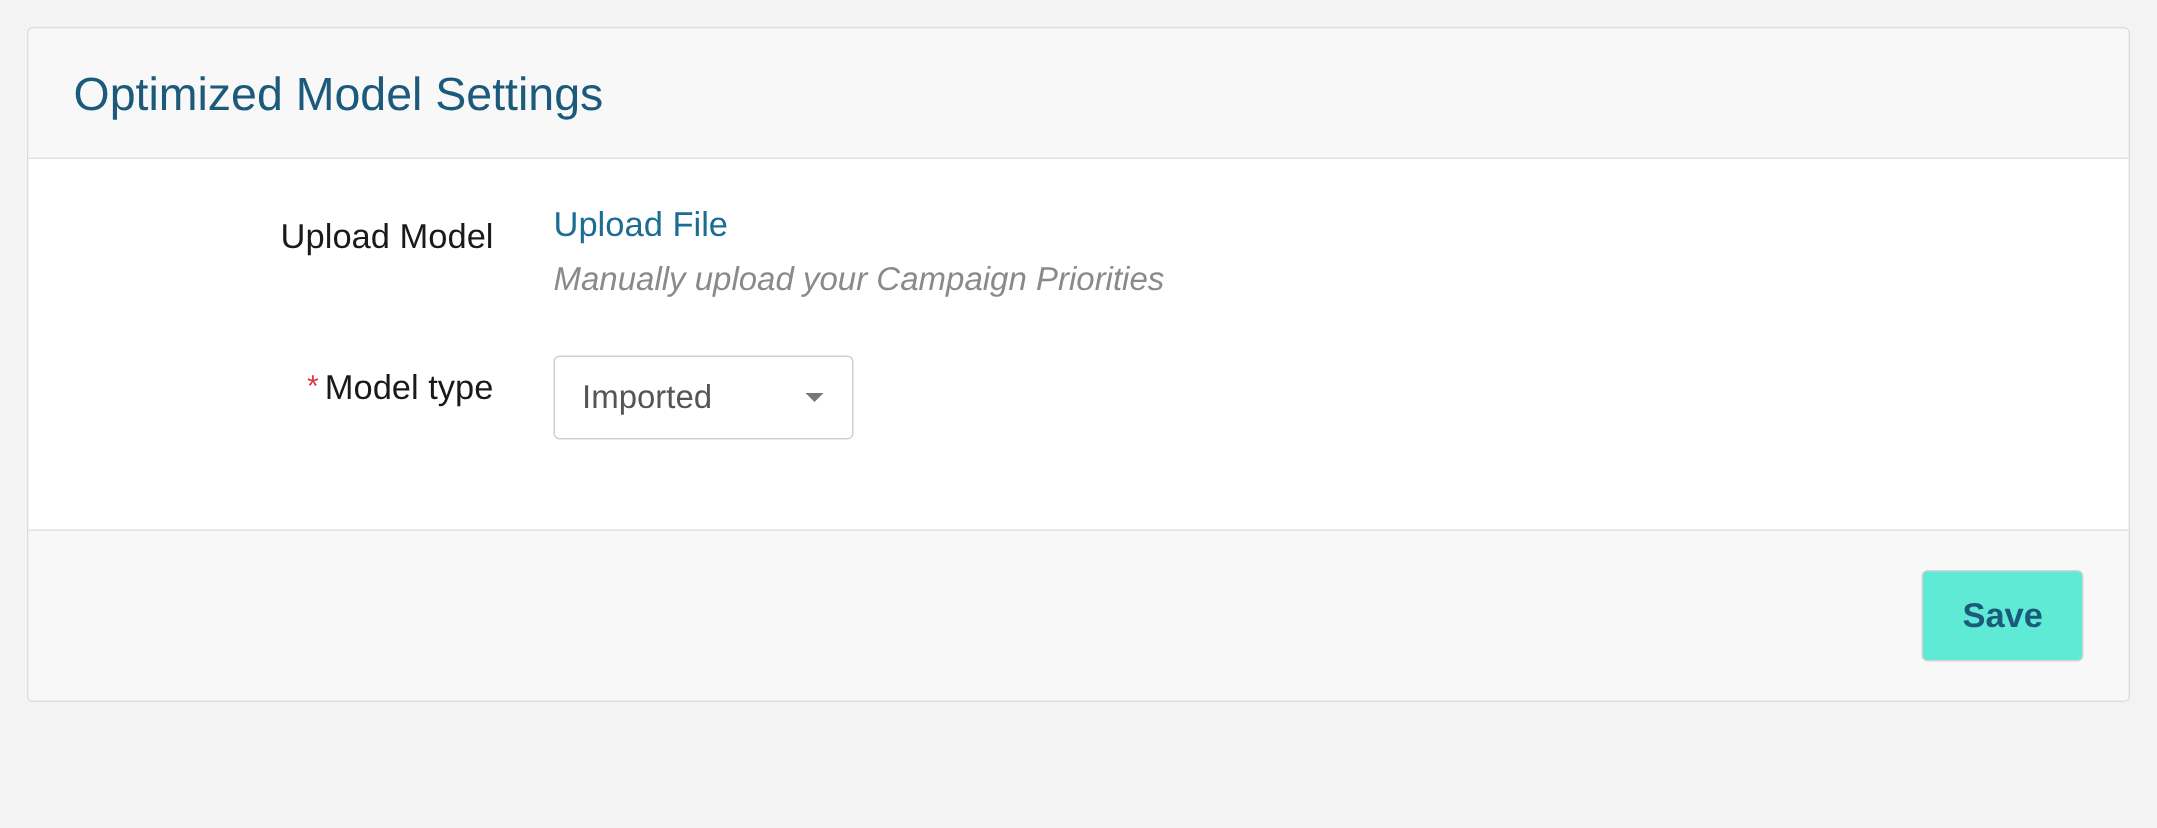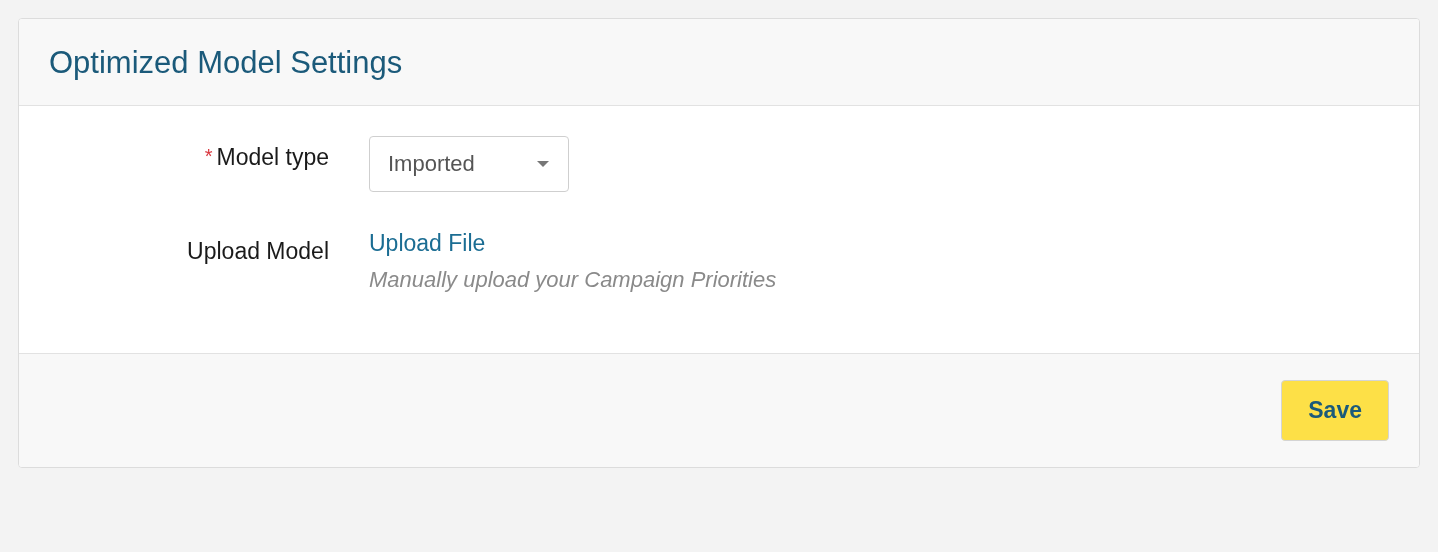--- a/index.html
+++ b/index.html
@@ -99,65 +99,65 @@
   }
   .panel-footer {
     background: #f8f8f8;
     border-top: 1px solid #e2e2e2;
     padding: 26px 30px;
     display: flex;
     justify-content: flex-end;
   }
   .save-btn {
     border: 1px solid #d4d4d4;
-    background: #fde047;
+    background: #5eead4;
     color: #1b5a7a;
     font-size: 23px;
     font-weight: 600;
     padding: 16px 26px;
     border-radius: 4px;
     cursor: pointer;
   }
 </style>
 </head>
 <body>
 
 <div class="panel">
   <div class="panel-header">
     <h2 class="panel-title">Optimized Model Settings</h2>
   </div>
 
   <div class="panel-body">
 
     <div class="form-row">
       <div class="label-col">
+        <span class="field-label">Upload Model</span>
+      </div>
+      <div class="field-col">
+        <span class="link">Upload File</span>
+        <div class="help-text">Manually upload your Campaign Priorities</div>
+      </div>
+    </div>
+
+    <div class="form-row">
+      <div class="label-col">
         <span class="field-label">
           <span class="required">*</span><span>Model type</span>
         </span>
       </div>
       <div class="field-col">
         <div class="select-control">
           <span class="select-text">Imported</span>
           <span class="caret">
             <svg width="14" height="8" viewBox="0 0 14 8">
                 <path d="M1 1 L7 7 L13 1" fill="#777"></path>
               </svg>
           </span>
         </div>
       </div>
     </div>
 
-    <div class="form-row">
-      <div class="label-col">
-        <span class="field-label">Upload Model</span>
-      </div>
-      <div class="field-col">
-        <span class="link">Upload File</span>
-        <div class="help-text">Manually upload your Campaign Priorities</div>
-      </div>
-    </div>
-
   </div>
 
   <div class="panel-footer">
     <button class="save-btn">Save</button>
   </div>
 </div>
 
 </body></html>

